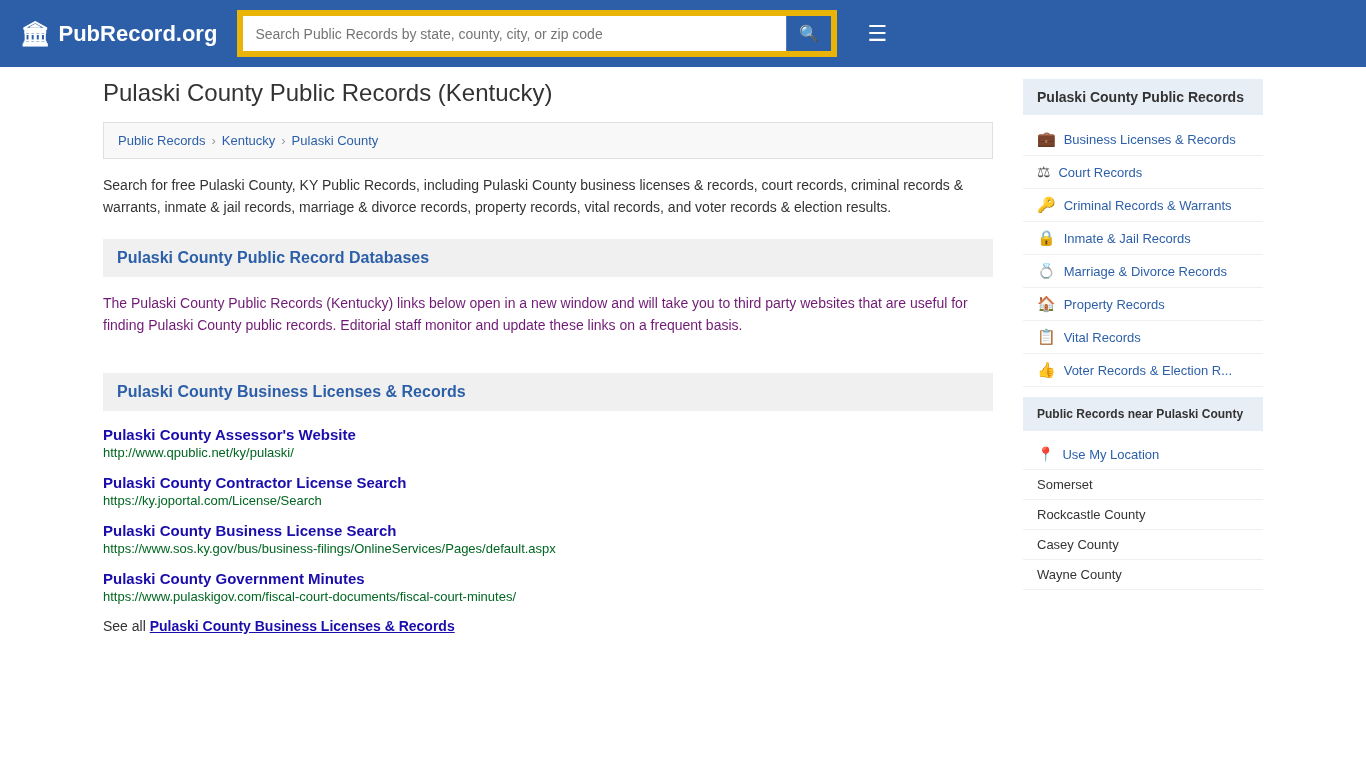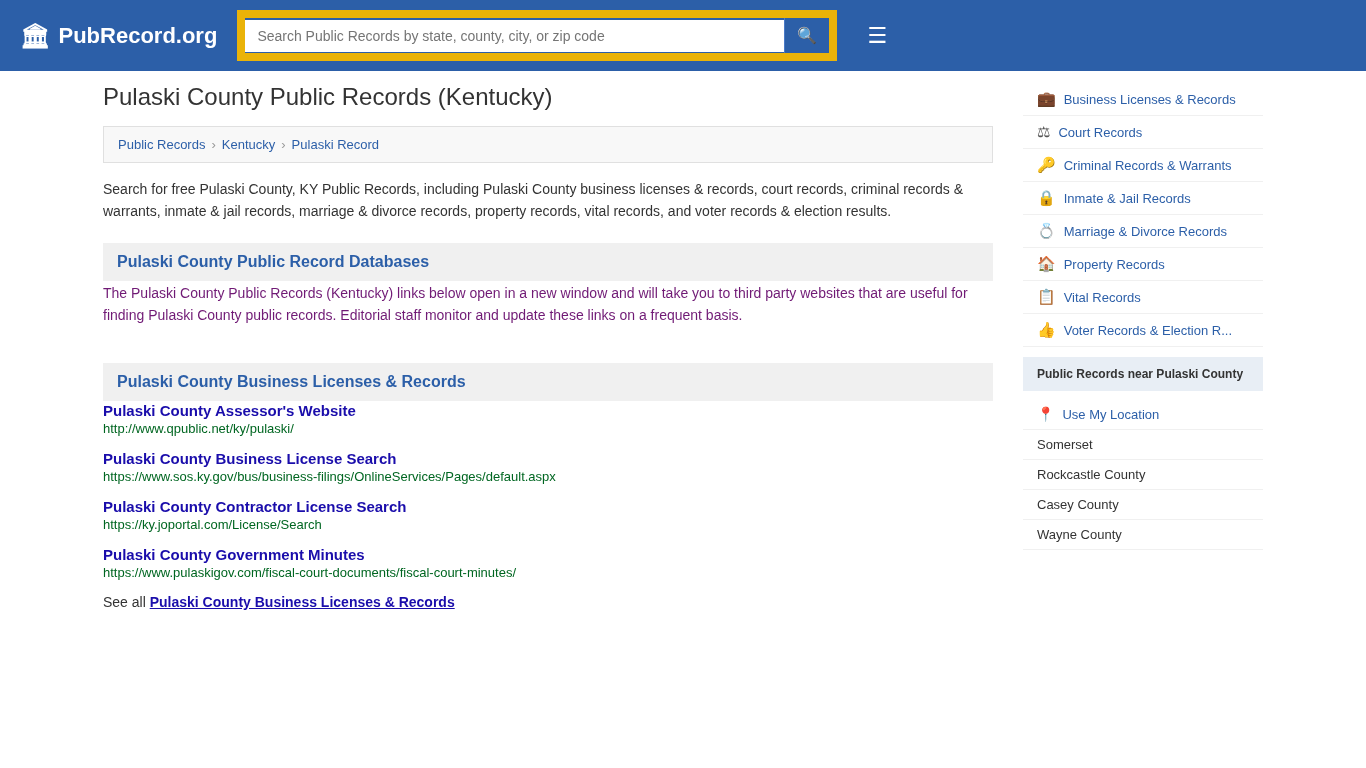--- a/index.html
+++ b/index.html
@@ -43,23 +43,22 @@
       background: #2c5fa8;
       border: none;
       padding: 8px 12px;
       cursor: pointer;
       color: white;
       font-size: 16px;
       border-left: 1px solid #4a7ac7;
     }
     #search-wrapper {
       display: flex;
-      border: 8px solid #eab308;
+      border: 6px solid #eab308;
       flex: 1;
-      align-items: center;
     }
     #menu-icon {
       color: white;
       font-size: 22px;
       cursor: pointer;
       margin-left: 10px;
     }
 
     
     #main-container {
@@ -107,21 +106,21 @@
       margin-bottom: 20px;
     }
 
     
     .section-header {
       background: #f0f0f0;
       padding: 10px 14px;
       font-size: 16px;
       font-weight: bold;
       color: #2c5fa8;
-      margin-bottom: 1px;
+      margin-bottom: 15px;
     }
 
     
     .body-text {
       font-size: 14px;
       line-height: 1.6;
       color: #701a75;
       margin-bottom: 36px;
     }
 
@@ -223,58 +222,59 @@
 
   <div id="content-area">
 
     <h1 id="page-title">Pulaski County Public Records (Kentucky)</h1>
 
     <div id="breadcrumb">
       <a>Public Records</a>
       <span class="breadcrumb-sep">›</span>
       <a>Kentucky</a>
       <span class="breadcrumb-sep">›</span>
-      <a>Pulaski Record</a>
+      <a>Pulaski County</a>
     </div>
 
     <p id="description" class="body-text">Search for free Pulaski County, KY Public Records, including Pulaski County business licenses &amp; records, court records, criminal records &amp; warrants, inmate &amp; jail records, marriage &amp; divorce records, property records, vital records, and voter records &amp; election results.</p>
 
     <div class="section-header">Pulaski County Public Record Databases</div>
 
     <p class="body-text">The Pulaski County Public Records (Kentucky) links below open in a new window and will take you to third party websites that are useful for finding Pulaski County public records. Editorial staff monitor and update these links on a frequent basis.</p>
 
     <div class="section-header">Pulaski County Business Licenses &amp; Records</div>
 
     <div id="records-list">
     <div class="record-entry">
     <a class="record-title">Pulaski County Assessor's Website</a>
     <span class="record-url">http://www.qpublic.net/ky/pulaski/</span>
   </div>
         <div class="record-entry">
+    <a class="record-title">Pulaski County Contractor License Search</a>
+    <span class="record-url">https://ky.joportal.com/License/Search</span>
+  </div>
+        <div class="record-entry">
     <a class="record-title">Pulaski County Business License Search</a>
     <span class="record-url">https://www.sos.ky.gov/bus/business-filings/OnlineServices/Pages/default.aspx</span>
-  </div>
-        <div class="record-entry">
-    <a class="record-title">Pulaski County Contractor License Search</a>
-    <span class="record-url">https://ky.joportal.com/License/Search</span>
   </div>
         <div class="record-entry">
     <a class="record-title">Pulaski County Government Minutes</a>
     <span class="record-url">https://www.pulaskigov.com/fiscal-court-documents/fiscal-court-minutes/</span>
   </div>
       </div>
 
     <p class="see-all">
       <span>See all </span><a>Pulaski County Business Licenses &amp; Records</a>
     </p>
 
   </div>
 
   <div id="sidebar">
 
+    <div class="sidebar-section-title">Pulaski County Public Records</div>
 
     <div id="sidebar-record-items">
     <div class="sidebar-item">
           <span class="s-icon">💼</span>
           <span>Business Licenses &amp; Records</span>
         </div>
         <div class="sidebar-item">
           <span class="s-icon">⚖</span>
           <span>Court Records</span>
         </div>

